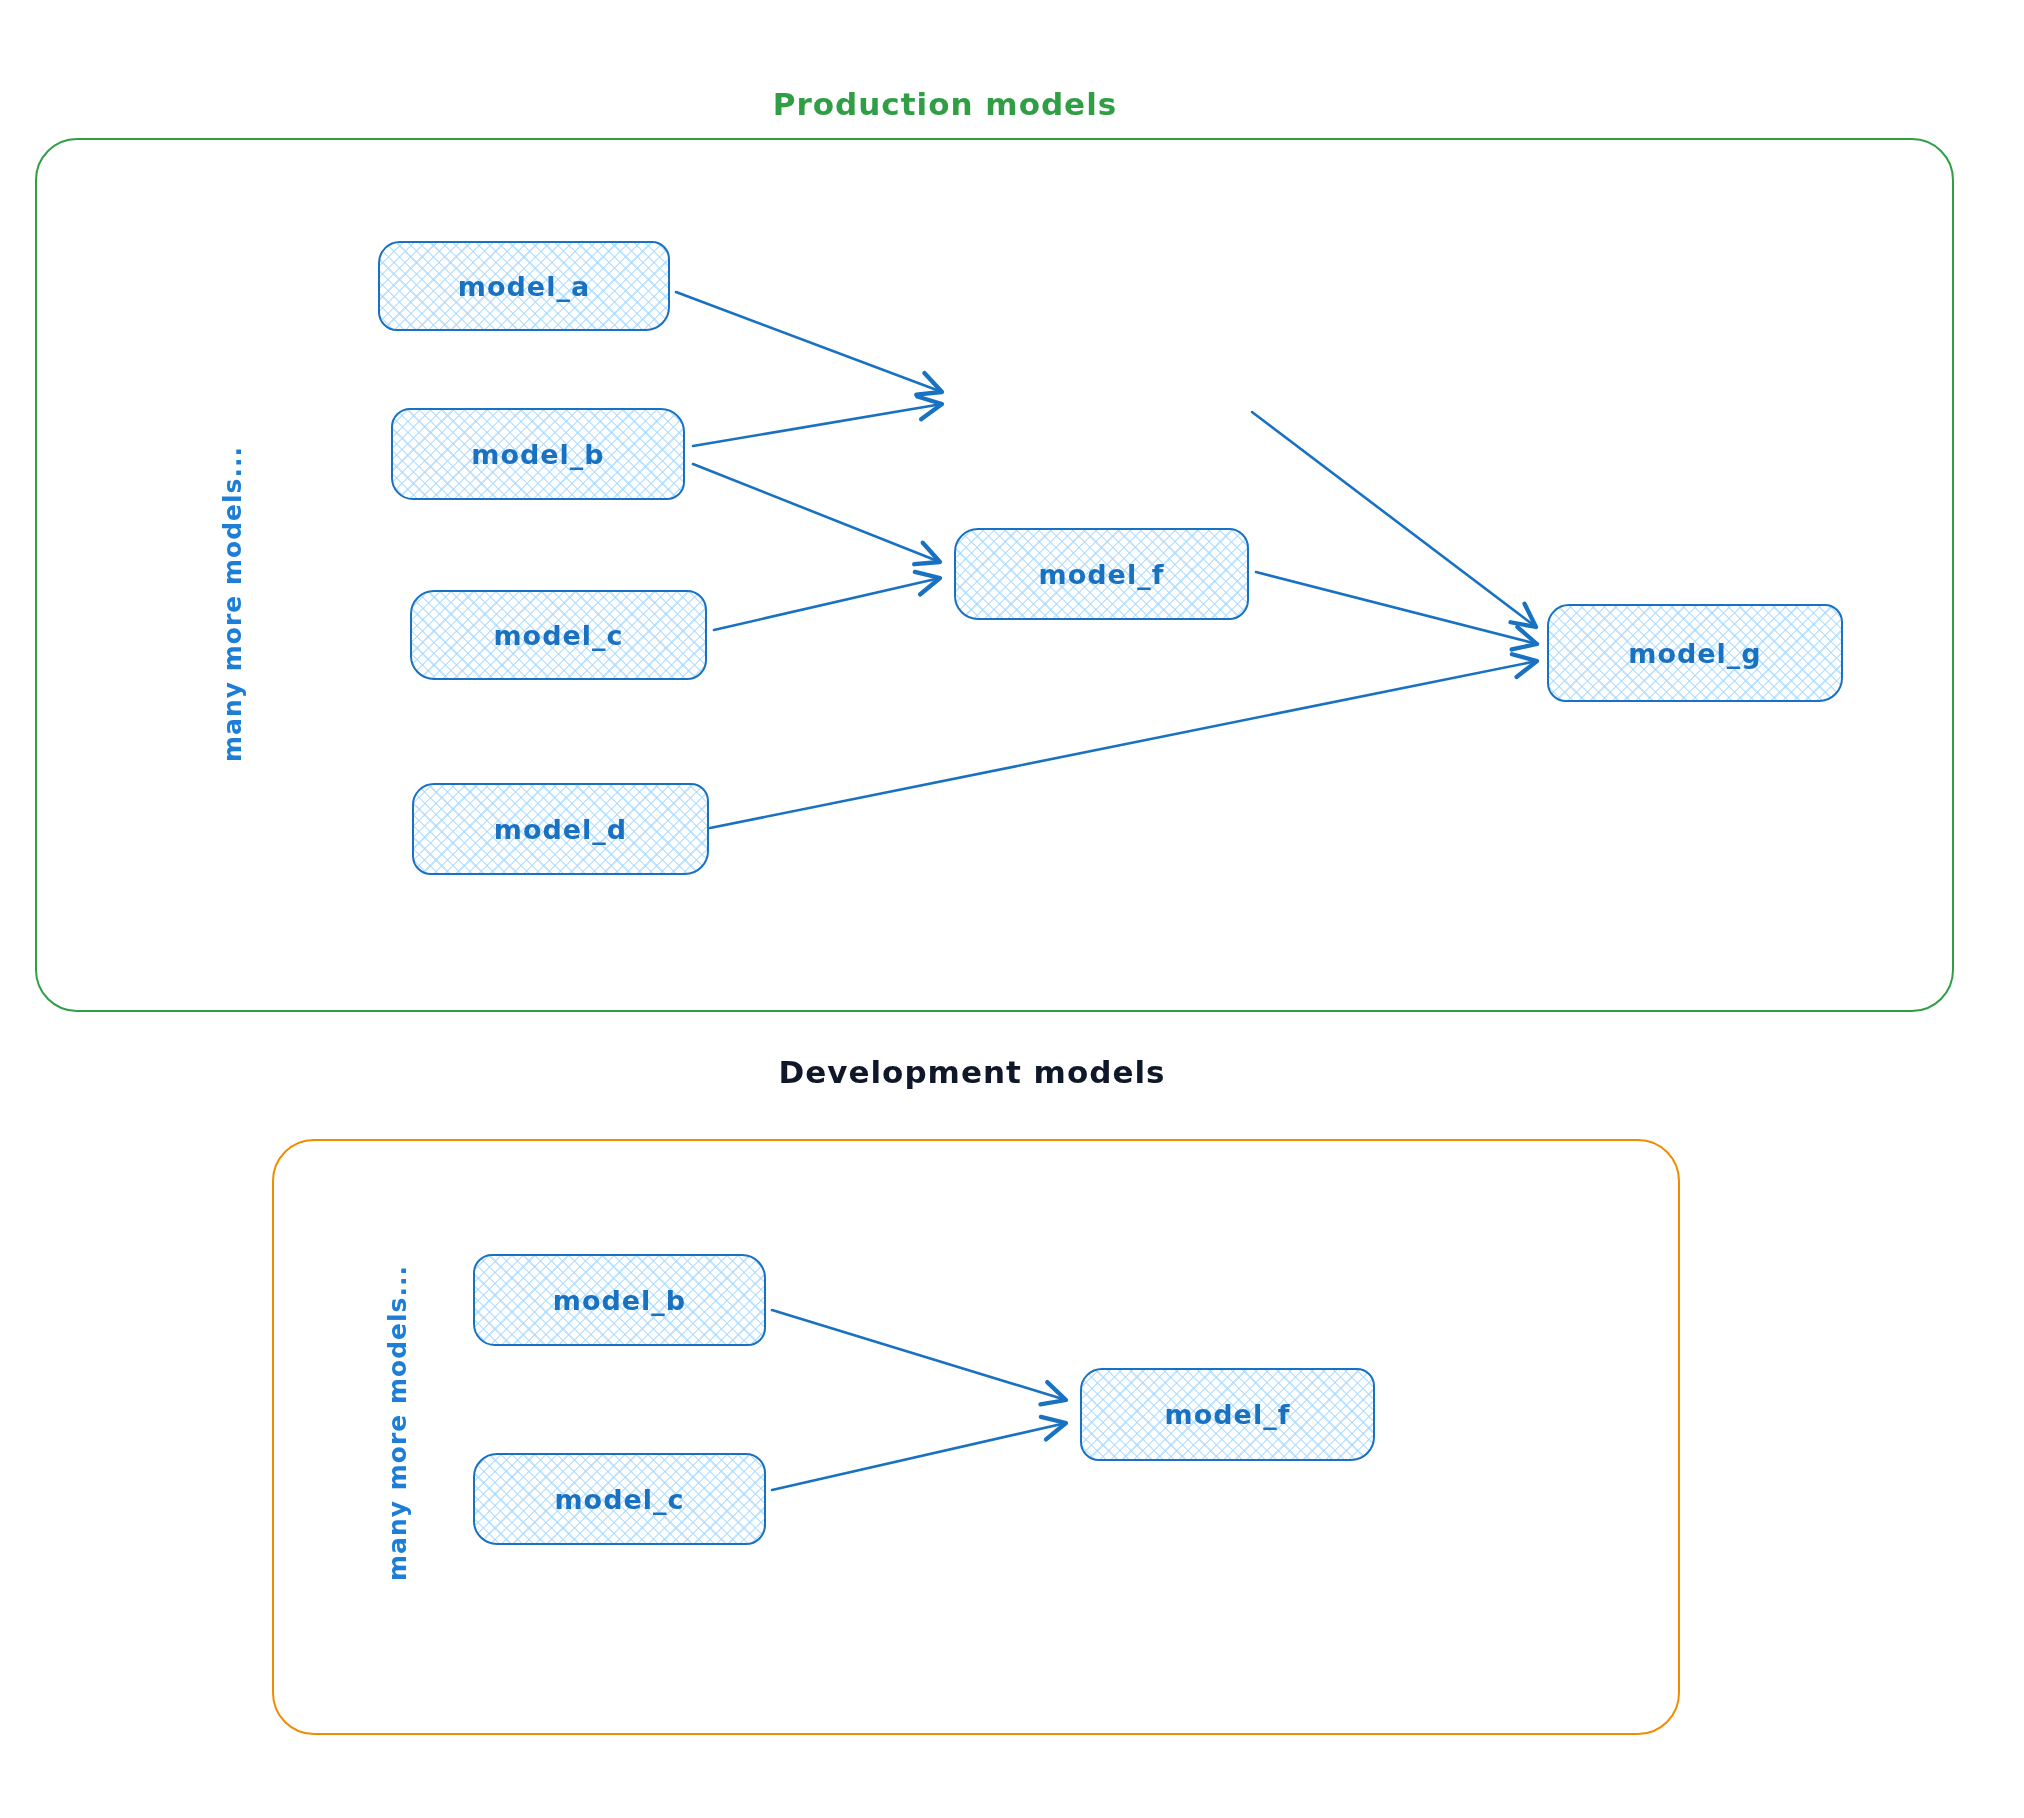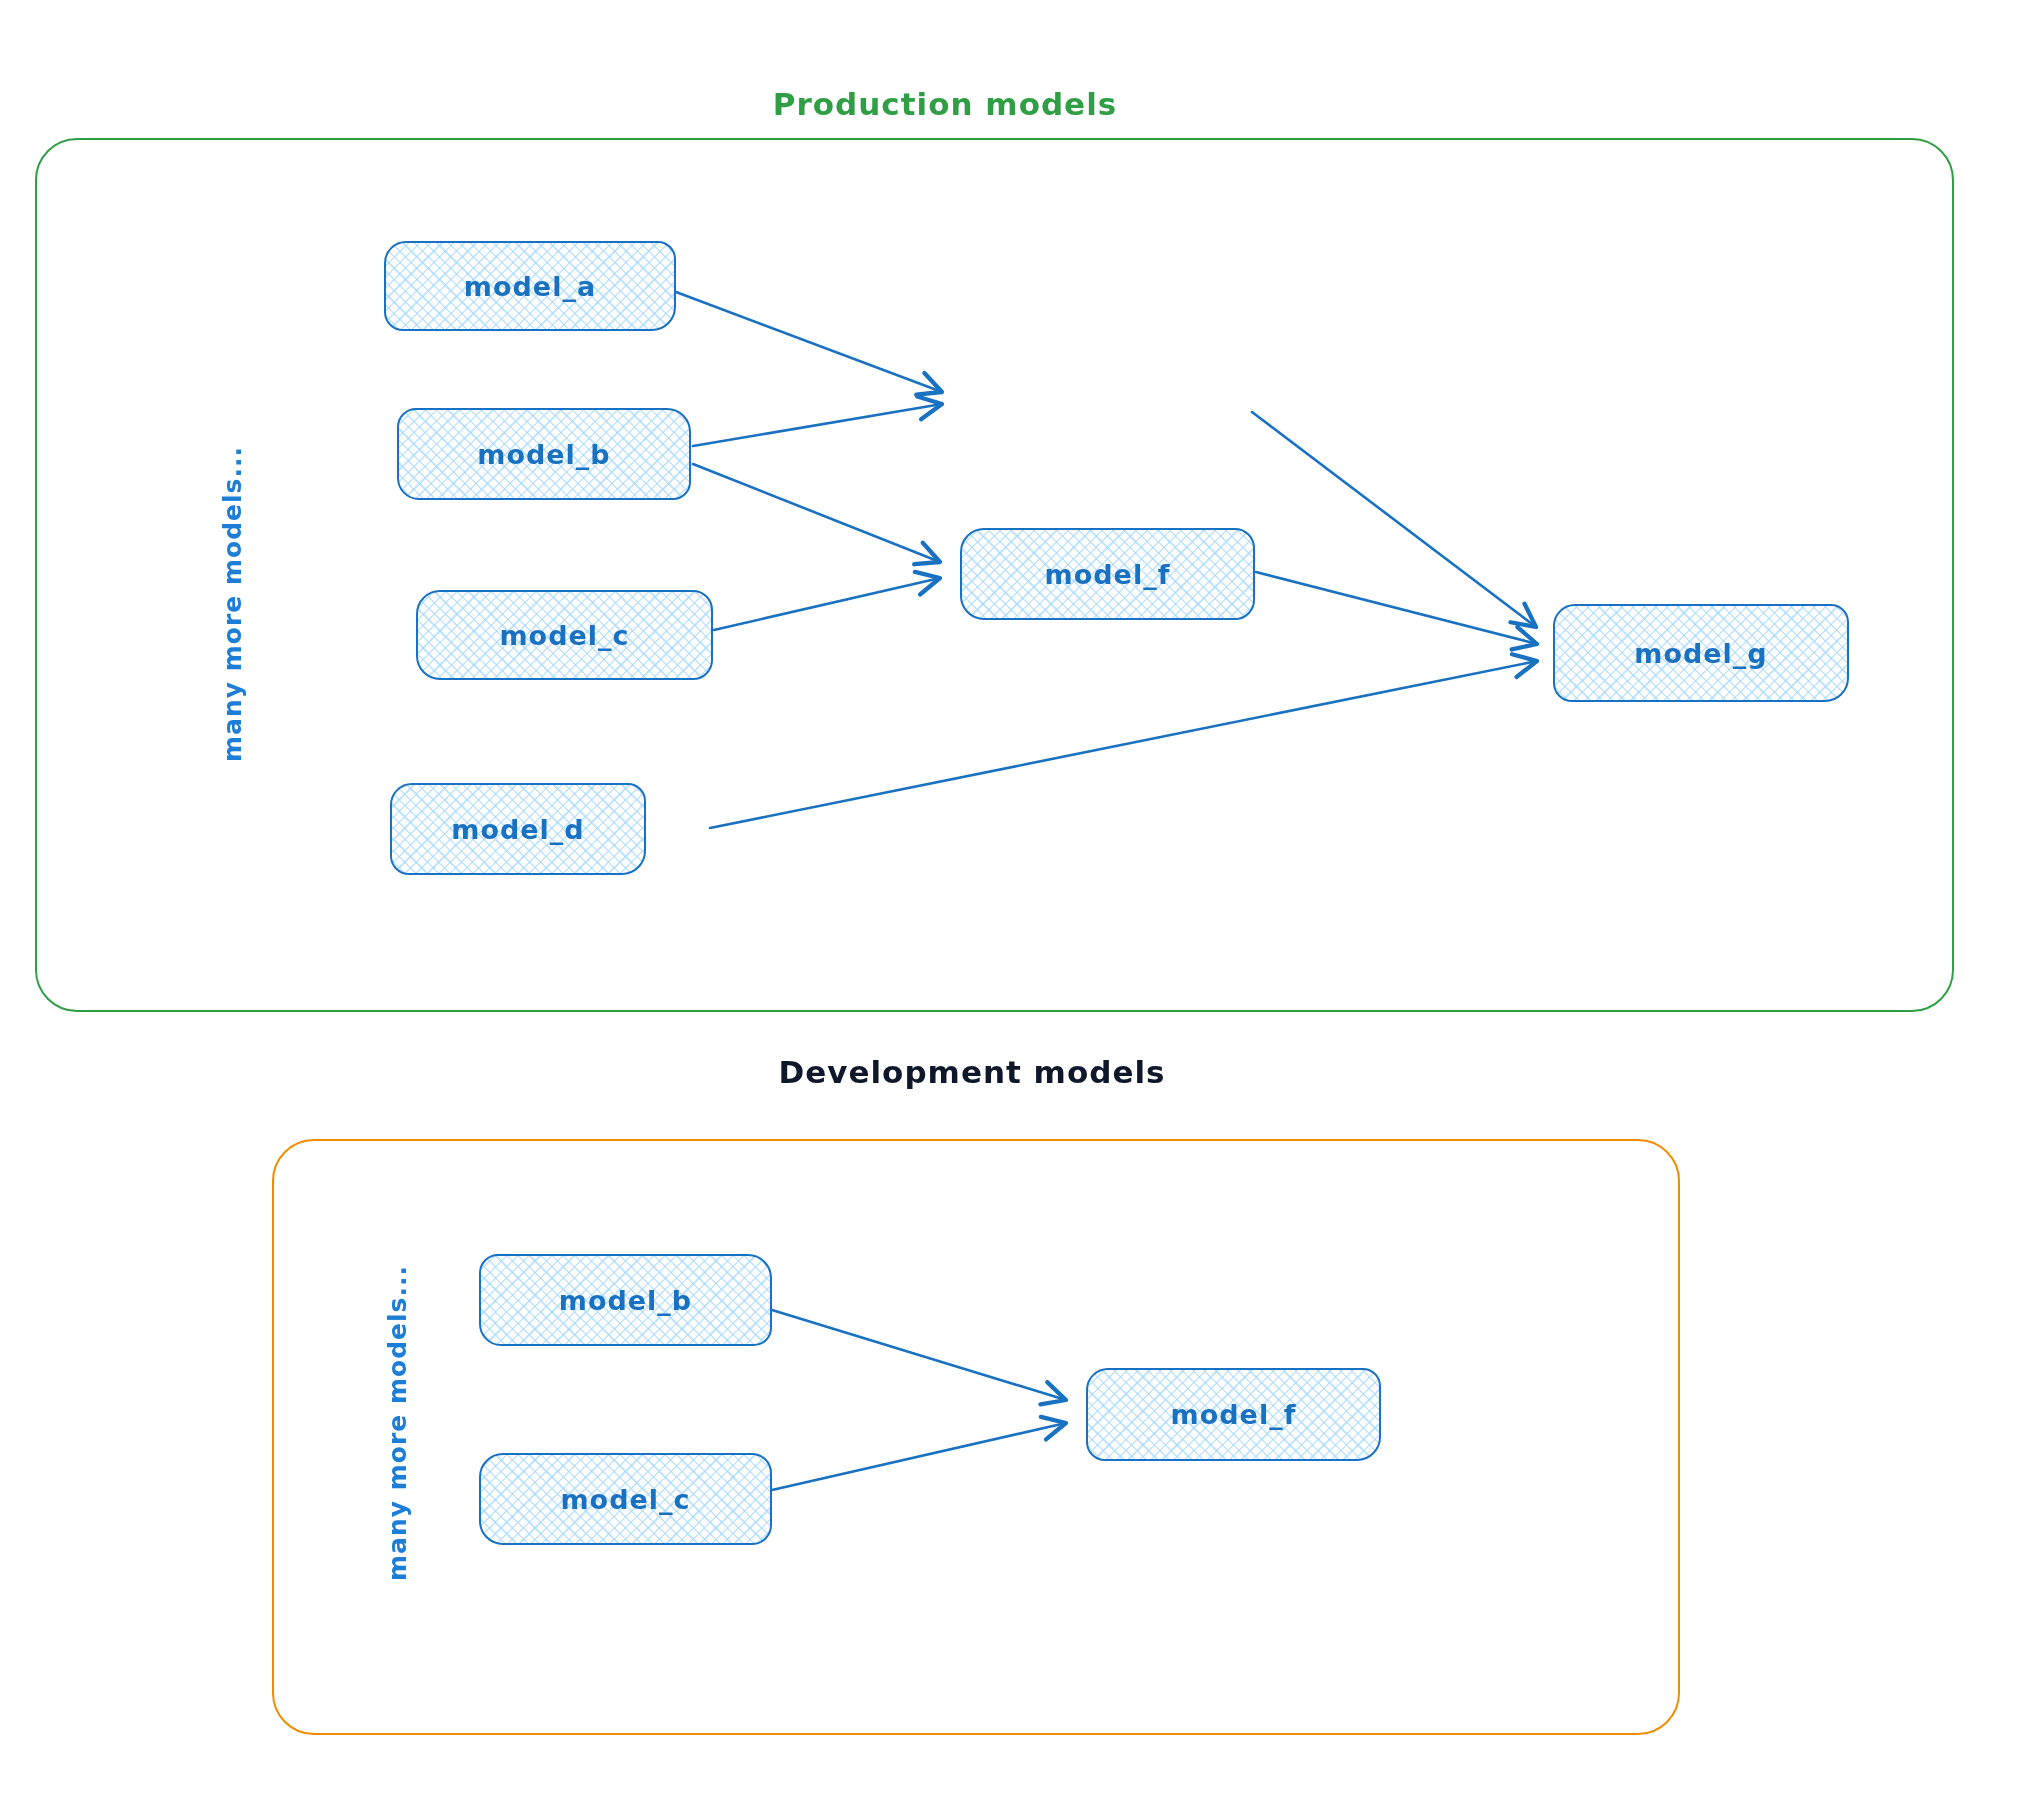--- a/index.html
+++ b/index.html
@@ -62,21 +62,20 @@
     position: absolute;
     box-sizing: border-box;
     border: 2.5px solid #1971c2;
     display: flex;
     align-items: center;
     justify-content: center;
     background:
       repeating-linear-gradient(45deg,  rgba(165,216,255,0.65) 0 1.6px, transparent 1.6px 8px),
       repeating-linear-gradient(-45deg, rgba(165,216,255,0.65) 0 1.6px, transparent 1.6px 8px),
       #ffffff;
-    margin-left: 6px;
   }
   .r1 { border-radius: 22px 18px 24px 19px; }
   .r2 { border-radius: 19px 24px 18px 22px; }
   .r3 { border-radius: 24px 20px 20px 24px; }
   .node-label {
     color: #1971c2;
     font-size: 27px;
     font-weight: bold;
     letter-spacing: 1px;
     white-space: nowrap;
@@ -124,21 +123,21 @@
 
   <div class="node r1" style="left:378px; top:241px; width:292px; height:90px;">
     <span class="node-label">model_a</span>
   </div>
   <div class="node r2" style="left:391px; top:408px; width:294px; height:92px;">
     <span class="node-label">model_b</span>
   </div>
   <div class="node r3" style="left:410px; top:590px; width:297px; height:90px;">
     <span class="node-label">model_c</span>
   </div>
-  <div class="node r1" style="left:384px; top:783px; width:256px; height:92px;">
+  <div class="node r1" style="left:412px; top:783px; width:297px; height:92px;">
     <span class="node-label">model_d</span>
   </div>
   <div class="node r3" style="left:954px; top:528px; width:295px; height:92px;">
     <span class="node-label">model_f</span>
   </div>
   <div class="node r1" style="left:1547px; top:604px; width:296px; height:98px;">
     <span class="node-label">model_g</span>
   </div>
 
   <div class="node r2" style="left:473px; top:1254px; width:293px; height:92px;">

